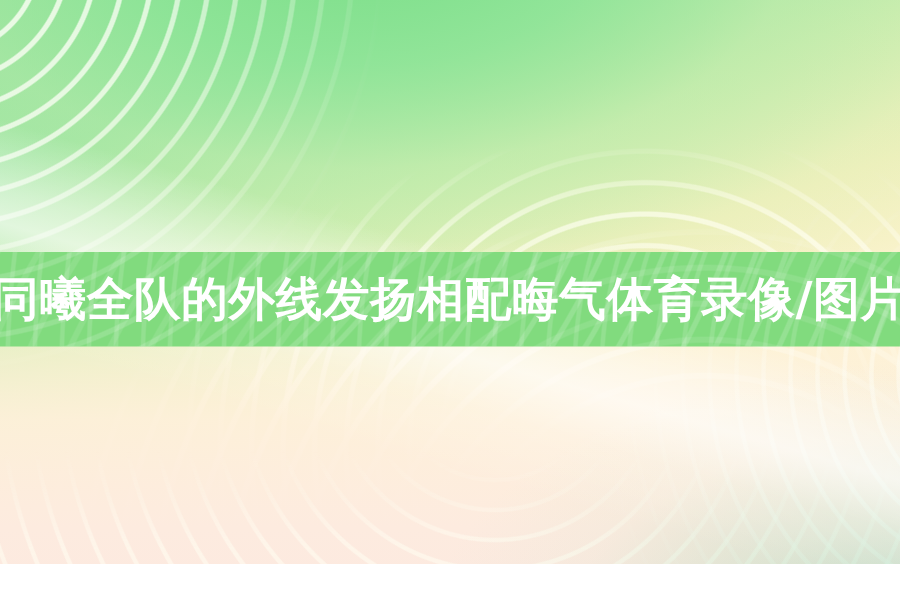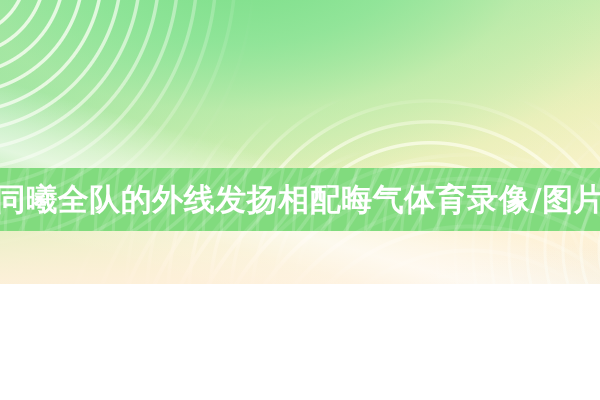--- a/index.html
+++ b/index.html
@@ -3,21 +3,21 @@
 <meta charset="utf-8">
 <style>
   html, body {
     margin: 0;
     padding: 0;
     background: #ffffff;
   }
   #banner {
     position: relative;
     width: 600px;
-    height: 284px;
+    height: 376px;
     overflow: hidden;
     font-family: "DejaVu Sans", "Liberation Sans", sans-serif;
     background: #f6f0d8;
   }
 
   
   .layer {
     position: absolute;
     top: 0; left: 0;
     width: 600px;

